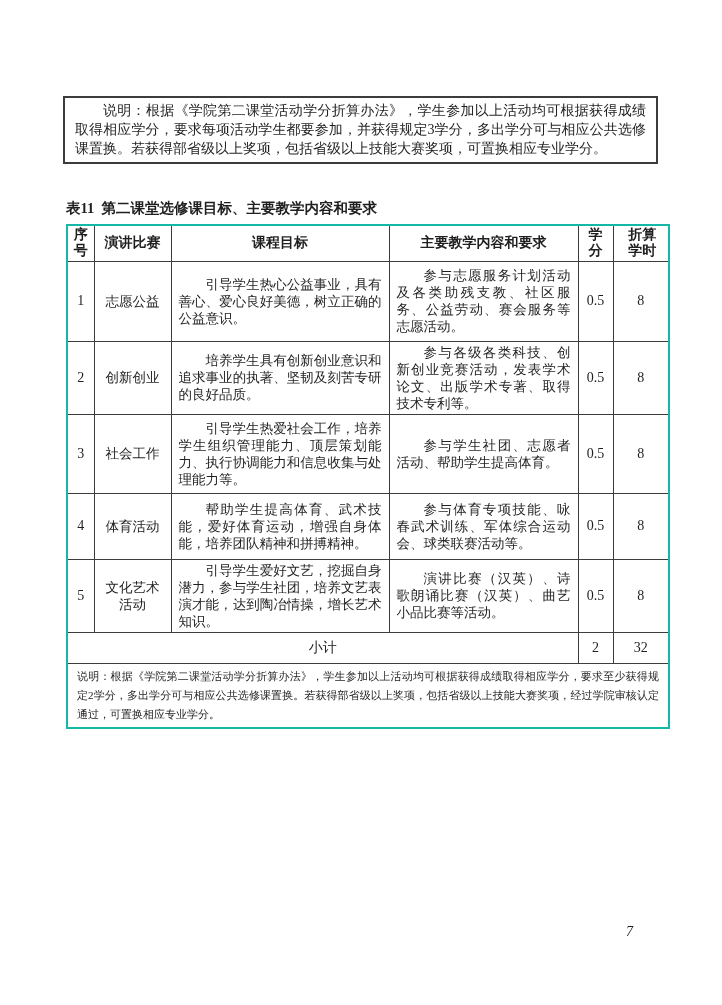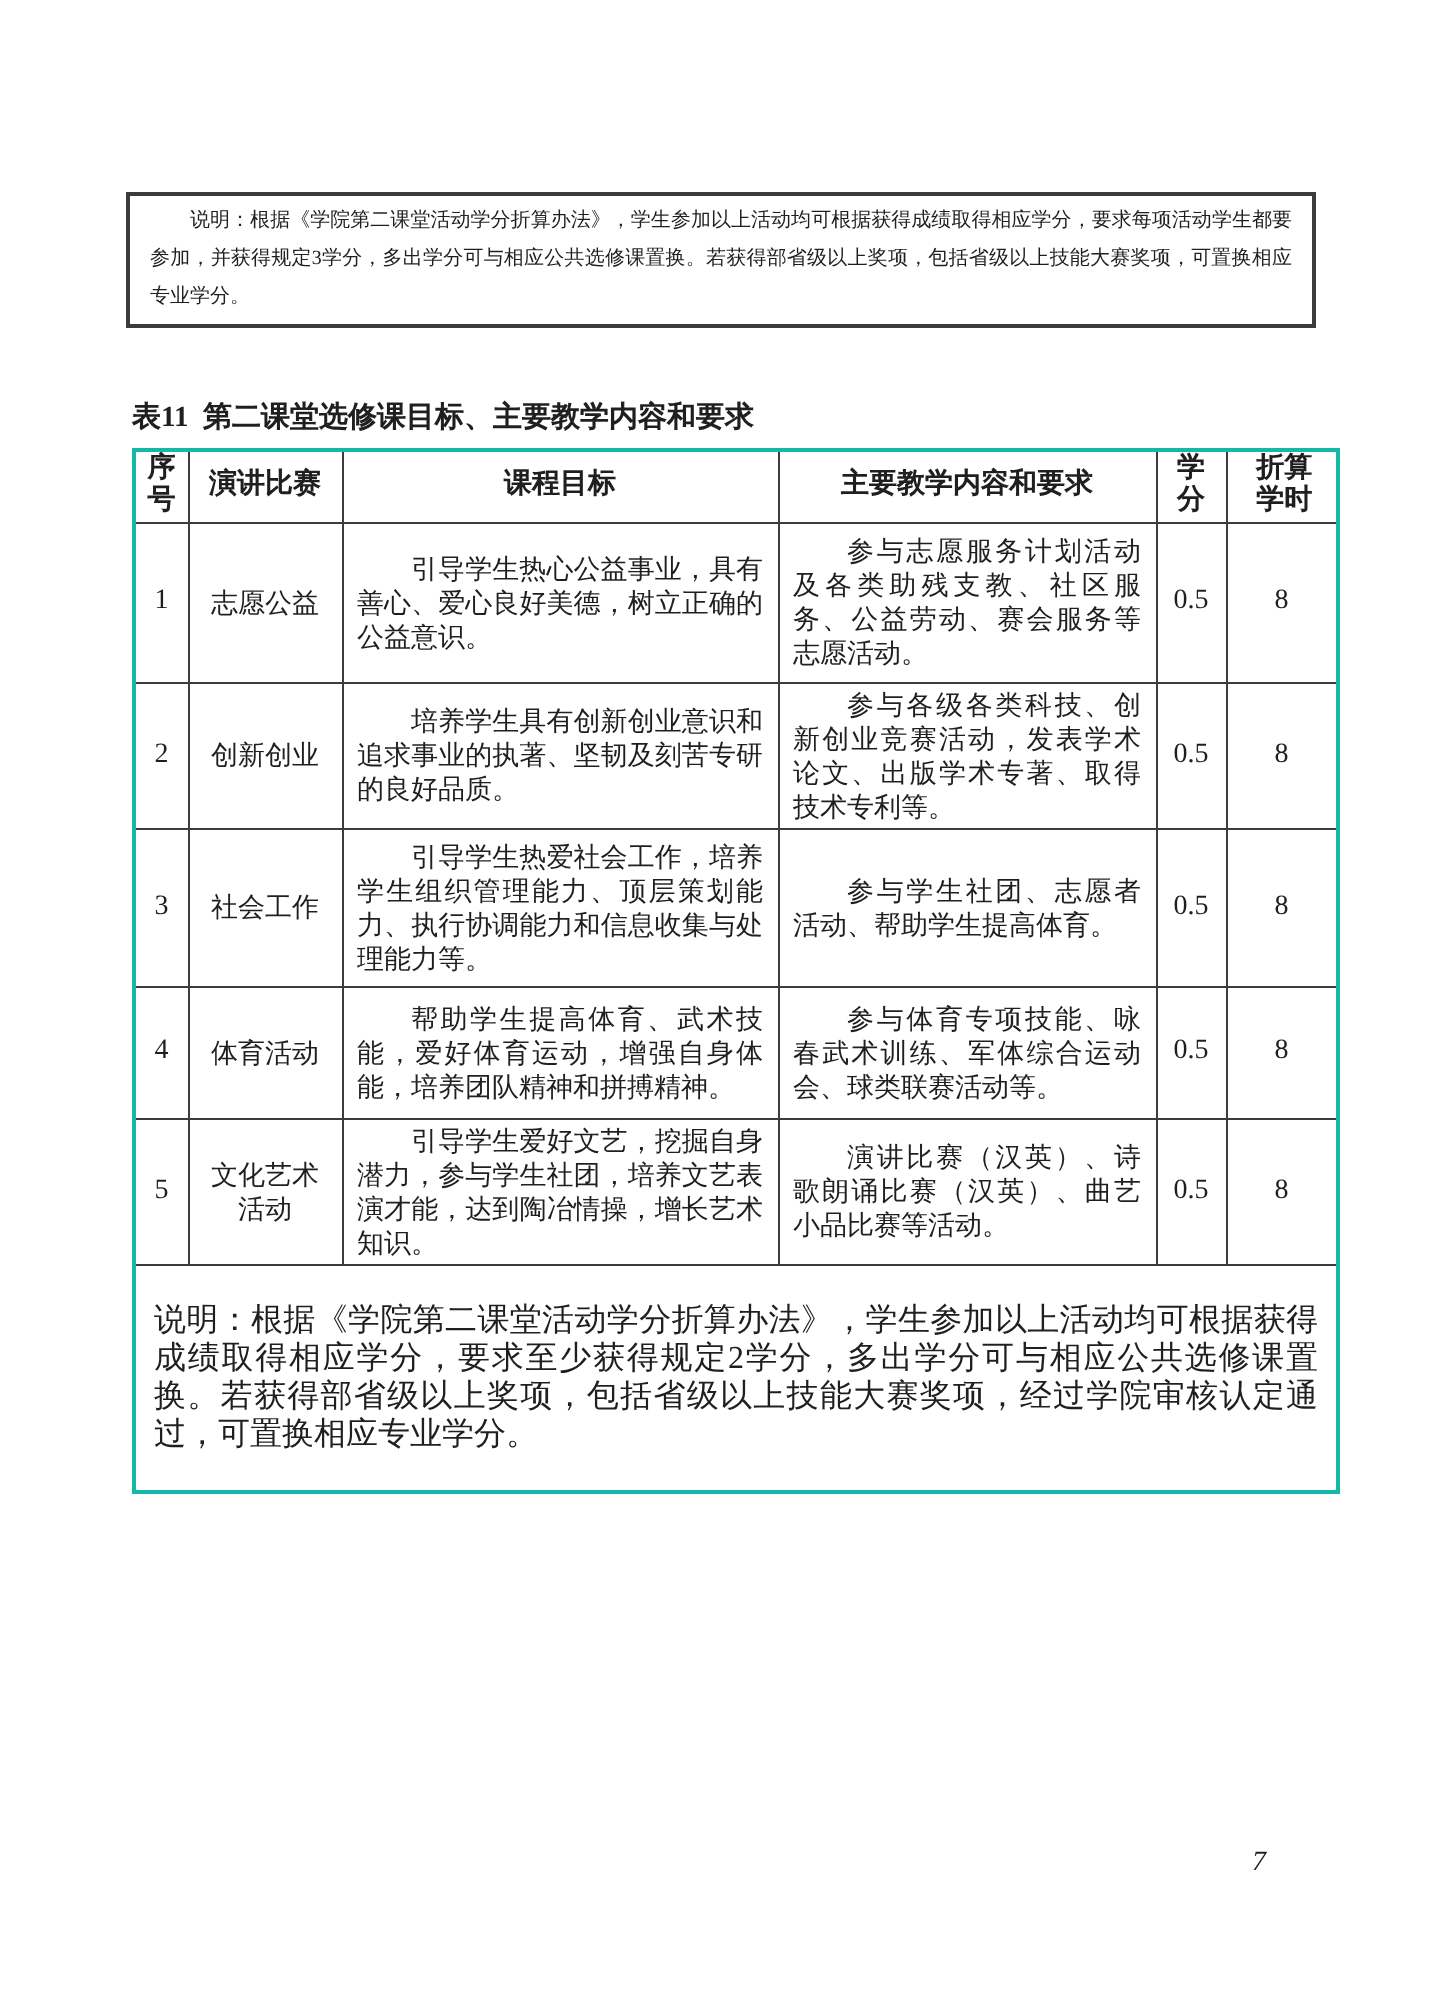--- a/index.html
+++ b/index.html
@@ -17,21 +17,21 @@
   .note-box {
     position:absolute;
     left:63px; top:96px;
     width:595px; min-height:64px;
     box-sizing:border-box;
     border:2px solid #3c3c3c;
     padding:3px 10px 4px 10px;
   }
   .note-box p {
     margin:0;
-    font-size:10px;
+    font-size:14px;
     line-height:19px;
     text-align:justify;
     text-indent:2em;
   }
 
   
   .table-title {
     position:absolute;
     left:66px; top:199px;
     width:602px;
@@ -89,24 +89,24 @@
   tr.hdr   { height:36px; }
   tr.r1    { height:80px; }
   tr.r2    { height:73px; }
   tr.r3    { height:79px; }
   tr.r4    { height:66px; }
   tr.r5    { height:69px; }
   tr.rsub  { height:31px; }
   tr.rnote { height:64px; }
   td.c-subtotal { text-align:center; font-size:14px; }
   td.c-footnote {
-    font-size:16px;
+    font-size:11px;
     line-height:19px;
     text-align:justify;
-    padding:18px 9px;
+    padding:3px 9px;
     vertical-align:top;
     margin-left:28px;
   }
   td.c-footnote p { margin:0; }
 
   .page-number {
     position:absolute;
     left:626px; top:924px;
     font-size:14px;
     font-style:italic;
@@ -176,20 +176,25 @@
         <td class="c-hours">8</td>
       </tr>
       <tr class="r5">
         <td class="c-no">5</td>
         <td class="c-name"><span class="name-wrap">文化艺术活动</span></td>
         <td class="c-goal">引导学生爱好文艺，挖掘自身潜力，参与学生社团，培养文艺表演才能，达到陶冶情操，增长艺术知识。</td>
         <td class="c-content">演讲比赛（汉英）、诗歌朗诵比赛（汉英）、曲艺小品比赛等活动。</td>
         <td class="c-credit">0.5</td>
         <td class="c-hours">8</td>
       </tr>
+      <tr class="rsub">
+        <td class="c-subtotal" colspan="4">小计</td>
+        <td class="c-credit">2</td>
+        <td class="c-hours">32</td>
+      </tr>
       <tr class="rnote">
         <td class="c-footnote" colspan="6">
           <p>说明：根据《学院第二课堂活动学分折算办法》，学生参加以上活动均可根据获得成绩取得相应学分，要求至少获得规定2学分，多出学分可与相应公共选修课置换。若获得部省级以上奖项，包括省级以上技能大赛奖项，经过学院审核认定通过，可置换相应专业学分。</p>
         </td>
       </tr>
     </tbody>
   </table>
 
   <div class="page-number">7</div>
 

